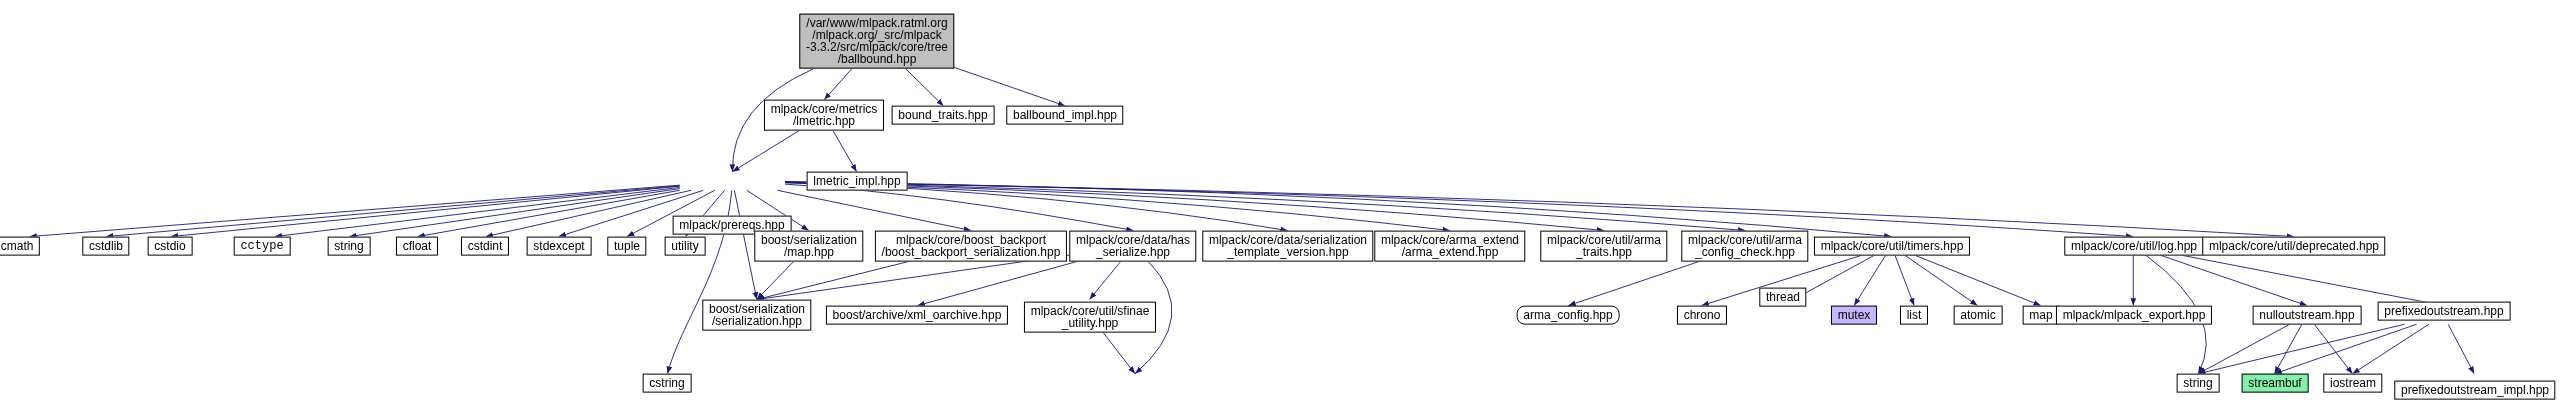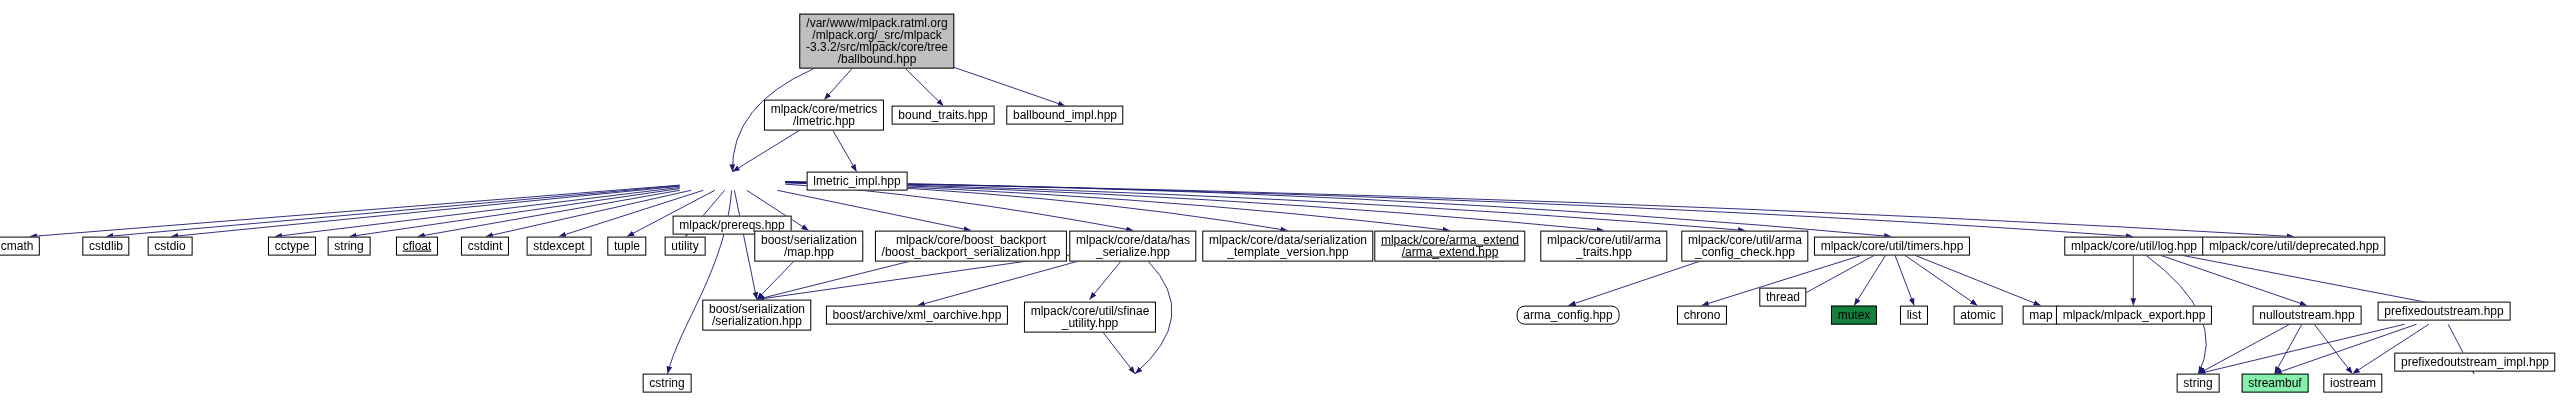--- a/index.html
+++ b/index.html
@@ -122,27 +122,27 @@
       </div>
       <div class="node" style="left: 16px; top: 246px; background: rgb(255, 255, 255); border-color: rgb(0, 0, 0); padding-left: 8px;">
         <div>cmath</div>
       </div>
       <div class="node" style="left: 106px; top: 246px; background: rgb(255, 255, 255); border-color: rgb(0, 0, 0);">
         <div>cstdlib</div>
       </div>
       <div class="node" style="left: 170px; top: 246px; background: rgb(255, 255, 255); border-color: rgb(0, 0, 0);">
         <div>cstdio</div>
       </div>
-      <div class="node" style="left: 292px; top: 246px; background: rgb(255, 255, 255); border-color: rgb(0, 0, 0);">
+      <div class="node" style="left: 262px; top: 246px; background: rgb(255, 255, 255); border-color: rgb(0, 0, 0); font-family: Liberation Mono, monospace;">
         <div>cctype</div>
       </div>
       <div class="node" style="left: 349px; top: 246px; background: rgb(255, 255, 255); border-color: rgb(0, 0, 0);">
         <div>string</div>
       </div>
-      <div class="node" style="left: 417px; top: 246px; background: rgb(255, 255, 255); border-color: rgb(0, 0, 0); text-decoration: underline;">
+      <div class="node" style="left: 417px; top: 246px; background: rgb(255, 255, 255); border-color: rgb(0, 0, 0);">
         <div>cfloat</div>
       </div>
       <div class="node" style="left: 485px; top: 246px; background: rgb(255, 255, 255); border-color: rgb(0, 0, 0);">
         <div>cstdint</div>
       </div>
       <div class="node" style="left: 559px; top: 246px; background: rgb(255, 255, 255); border-color: rgb(0, 0, 0);">
         <div>stdexcept</div>
       </div>
       <div class="node" style="left: 627px; top: 246px; background: rgb(255, 255, 255); border-color: rgb(0, 0, 0);">
         <div>tuple</div>
@@ -159,21 +159,21 @@
         <div>/boost_backport_serialization.hpp</div>
       </div>
       <div class="node" style="left: 1133px; top: 246px; background: rgb(255, 255, 255); border-color: rgb(0, 0, 0);">
         <div>mlpack/core/data/has</div>
         <div>_serialize.hpp</div>
       </div>
       <div class="node" style="left: 1288px; top: 246px; background: rgb(255, 255, 255); border-color: rgb(0, 0, 0);">
         <div>mlpack/core/data/serialization</div>
         <div>_template_version.hpp</div>
       </div>
-      <div class="node" style="left: 1450px; top: 246px; background: rgb(255, 255, 255); border-color: rgb(0, 0, 0); text-decoration: underline;">
+      <div class="node" style="left: 1450px; top: 246px; background: rgb(255, 255, 255); border-color: rgb(0, 0, 0);">
         <div>mlpack/core/arma_extend</div>
         <div>/arma_extend.hpp</div>
       </div>
       <div class="node" style="left: 1604px; top: 246px; background: rgb(255, 255, 255); border-color: rgb(0, 0, 0);">
         <div>mlpack/core/util/arma</div>
         <div>_traits.hpp</div>
       </div>
       <div class="node" style="left: 1745px; top: 246px; background: rgb(255, 255, 255); border-color: rgb(0, 0, 0);">
         <div>mlpack/core/util/arma</div>
         <div>_config_check.hpp</div>
@@ -200,21 +200,21 @@
       </div>
       <div class="node" style="left: 1568px; top: 315px; background: rgb(255, 255, 255); border-color: rgb(0, 0, 0); border-radius: 8px;">
         <div>arma_config.hpp</div>
       </div>
       <div class="node" style="left: 1702px; top: 315px; background: rgb(255, 255, 255); border-color: rgb(0, 0, 0);">
         <div>chrono</div>
       </div>
       <div class="node" style="left: 1783px; top: 297px; background: rgb(255, 255, 255); border-color: rgb(0, 0, 0);">
         <div>thread</div>
       </div>
-      <div class="node" style="left: 1854px; top: 315px; background: #15803d; border-color: rgb(0, 0, 0);">
+      <div class="node" style="left: 1854px; top: 315px; background: #c4b5fd; border-color: rgb(0, 0, 0);">
         <div>mutex</div>
       </div>
       <div class="node" style="left: 1914px; top: 315px; background: rgb(255, 255, 255); border-color: rgb(0, 0, 0);">
         <div>list</div>
       </div>
       <div class="node" style="left: 1978px; top: 315px; background: rgb(255, 255, 255); border-color: rgb(0, 0, 0);">
         <div>atomic</div>
       </div>
       <div class="node" style="left: 2041px; top: 315px; background: rgb(255, 255, 255); border-color: rgb(0, 0, 0);">
         <div>map</div>
@@ -236,18 +236,18 @@
       </div>
       <div class="node" style="left: 2198px; top: 383px; background: rgb(255, 255, 255); border-color: rgb(0, 0, 0);">
         <div>string</div>
       </div>
       <div class="node" style="left: 2275px; top: 383px; background: #86efac; border-color: rgb(0, 0, 0);">
         <div>streambuf</div>
       </div>
       <div class="node" style="left: 2353px; top: 383px; background: rgb(255, 255, 255); border-color: rgb(0, 0, 0);">
         <div>iostream</div>
       </div>
-      <div class="node" style="left: 2475px; top: 362px; background: rgb(255, 255, 255); border-color: rgb(0, 0, 0);">
+      <div class="node" style="left: 2475px; top: 390px; background: rgb(255, 255, 255); border-color: rgb(0, 0, 0);">
         <div>prefixedoutstream_impl.hpp</div>
       </div>
     </div>
 </div>
 
 
 </body></html>

